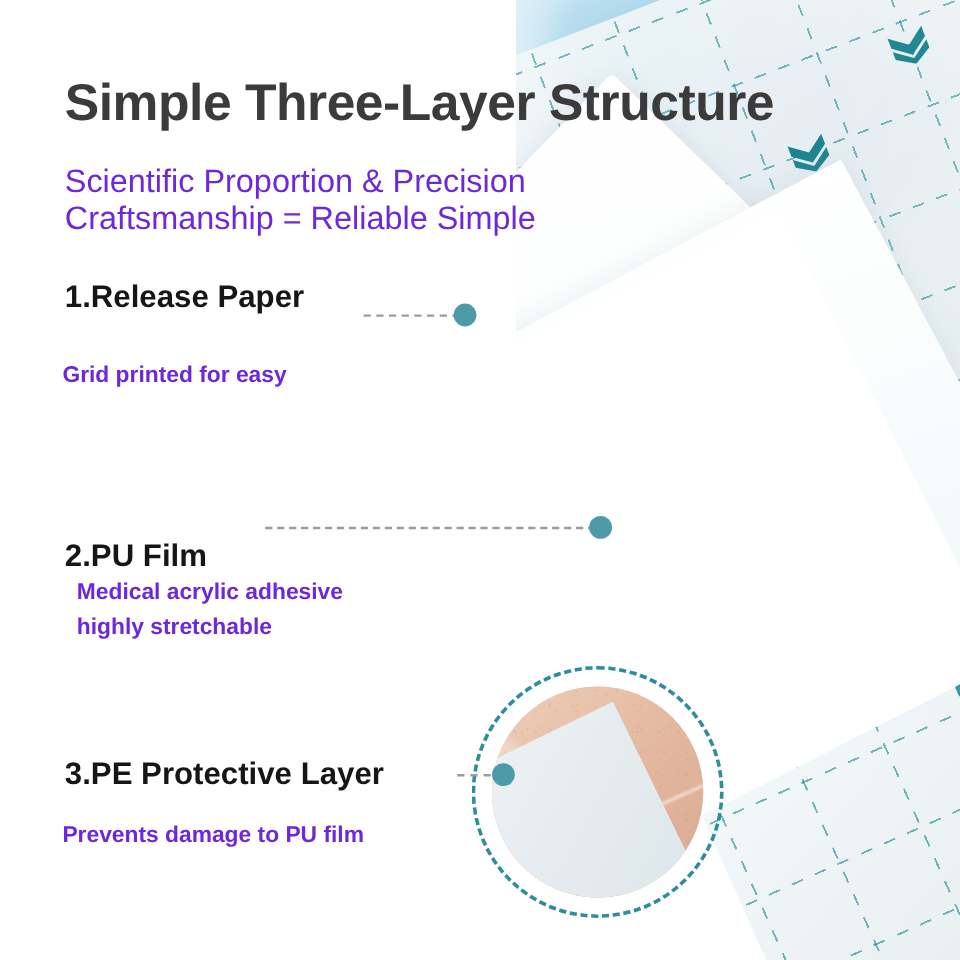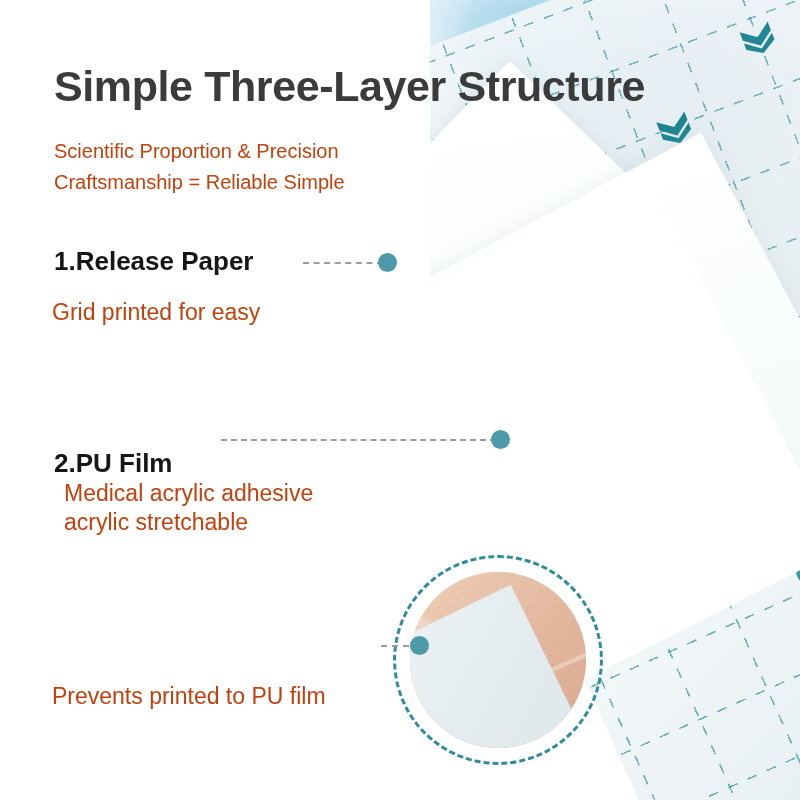--- a/index.html
+++ b/index.html
@@ -192,39 +192,40 @@
     left: 54px; top: 62px;
     font-size: 43px;
     font-weight: bold;
     color: #3b3b3b;
     letter-spacing: -0.4px;
     white-space: nowrap;
   }
   .subtitle {
     position: absolute;
     left: 54px; top: 136px;
-    font-size: 20px;
+    font-size: 27px;
     line-height: 31px;
-    color: #c2410c;
+    color: #6d28d9;
     white-space: nowrap;
   }
 
   .layer-title {
     position: absolute;
     font-size: 26px;
     font-weight: bold;
     color: #161616;
     white-space: nowrap;
   }
   .layer-desc {
     position: absolute;
-    font-size: 23px;
+    font-size: 19px;
     line-height: 29px;
-    color: #c2410c;
+    color: #6d28d9;
     white-space: nowrap;
+    font-weight: bold;
   }
 
   
   .leader {
     position: absolute;
     height: 0;
     border-top: 2px dashed #9a9c9e;
   }
   .leader-dot {
     position: absolute;
@@ -381,34 +382,35 @@
     <div class="corner-white"></div>
   </div>
   <div class="zoom-ring"></div>
 
   <div class="title">Simple Three-Layer Structure</div>
   <div class="subtitle">
     <div>Scientific Proportion &amp; Precision</div>
     <div>Craftsmanship = Reliable Simple</div>
   </div>
 
-  <div class="layer-title" style="left:54px; top:246px;">1.Release Paper</div>
+  <div class="layer-title" style="left:54px; top:232px;">1.Release Paper</div>
   <div class="leader" style="left:303px; top:262px; width:80px;"></div>
   <div class="leader-dot" style="left:378px; top:253px;"></div>
   <div class="layer-desc" style="left:52px; top:298px;">
     <div>Grid printed for easy</div>
   </div>
 
   <div class="layer-title" style="left:54px; top:424px;margin-top:24px;">2.PU Film</div>
   <div class="leader" style="left:221px; top:439px; width:285px;"></div>
   <div class="leader-dot" style="left:491px; top:430px;"></div>
   <div class="layer-desc" style="left:52px; top:479px;margin-left:12px;">
     <div>Medical acrylic adhesive</div>
-    <div>acrylic stretchable</div>
-  </div>
-
+    <div>highly stretchable</div>
+  </div>
+
+  <div class="layer-title" style="left:54px; top:629px;">3.PE Protective Layer</div>
   <div class="leader" style="left:381px; top:645px; width:28px;"></div>
   <div class="leader-dot" style="left:410px; top:636px;"></div>
   <div class="layer-desc" style="left:52px; top:682px;">
-    <div>Prevents printed to PU film</div>
+    <div>Prevents damage to PU film</div>
   </div>
 
 </div>
 
 </body></html>

